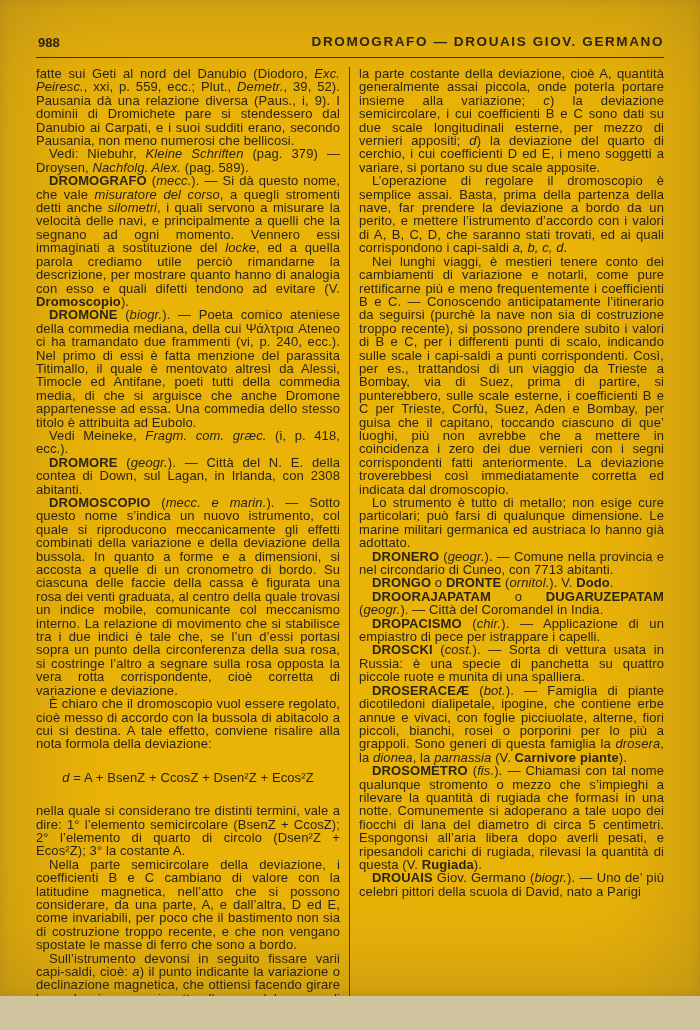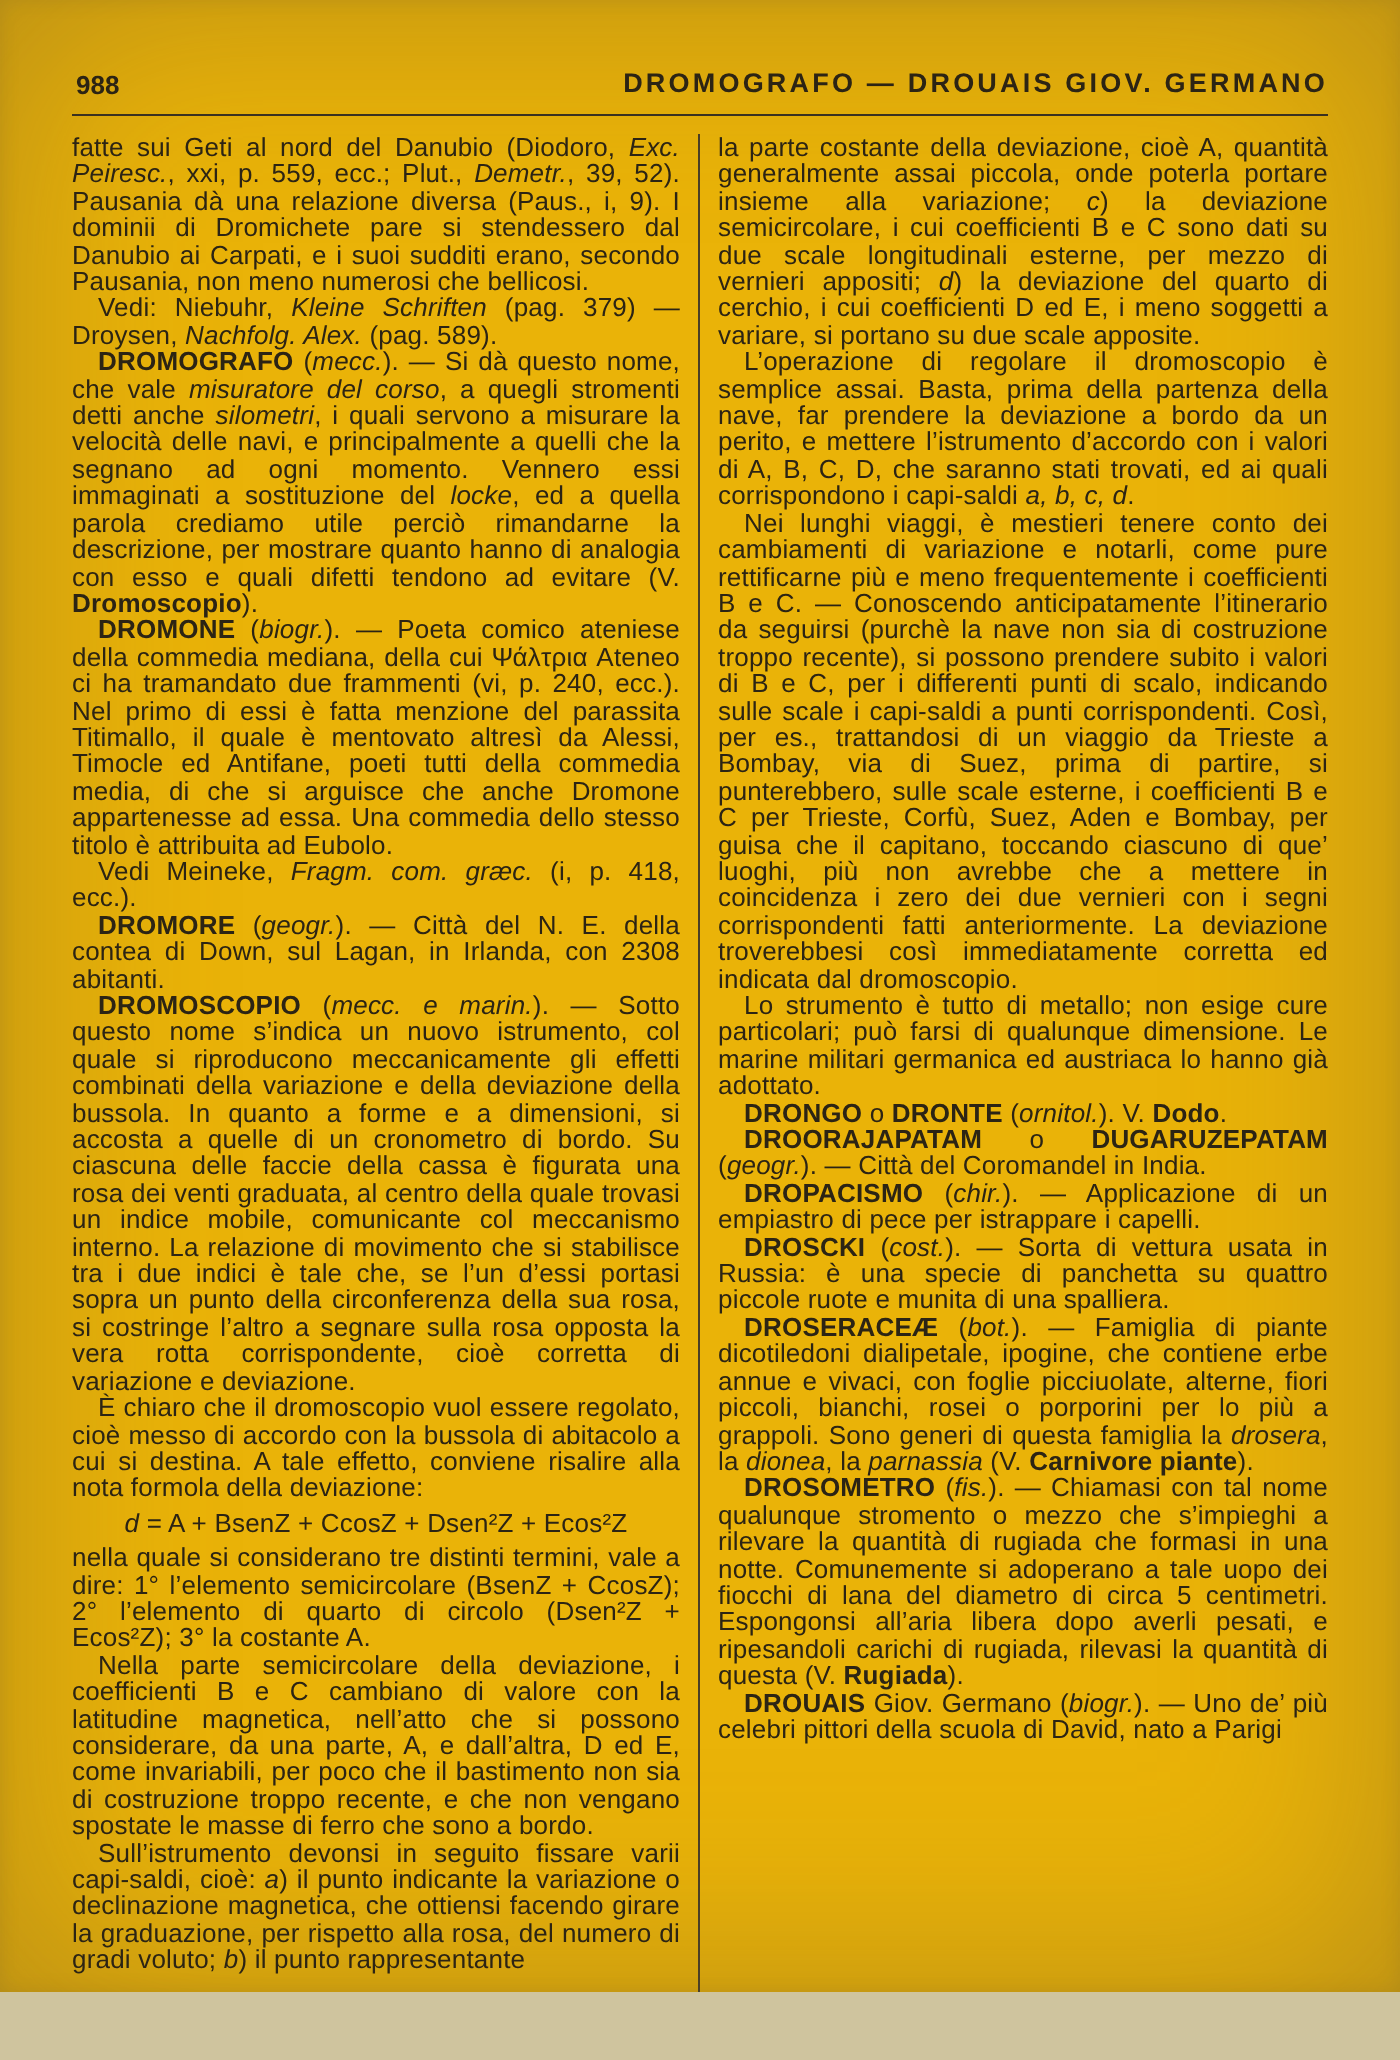--- a/index.html
+++ b/index.html
@@ -15,21 +15,21 @@
   .page-number{position:absolute;left:2px;top:1px;font-weight:bold;font-size:13px;}
   .page-title{text-align:right;font-weight:bold;font-size:13.5px;letter-spacing:1.6px;white-space:nowrap;}
   .header-rule{margin:5px 36px 0;border:0;border-top:1.5px solid #3a3120;height:0;}
   .columns{display:flex;margin:9px 36px 0;height:942px;overflow:hidden;}
   .column{width:304px;overflow:hidden;}
   .col-left{margin-right:9px;}
   .col-right{margin-left:9px;flex:1;}
   .divider{width:1px;background:#4a3f26;}
   p.para{margin:0;font-size:13px;line-height:13.4px;text-align:justify;letter-spacing:.1px;}
   p.para.indent{text-indent:13px;}
-  p.para.center{text-align:center;text-indent:0;margin:4px 0;}
+  p.para.center{text-align:center;text-indent:0;margin:20px 0;}
   .b{font-weight:bold;}
   .i{font-style:italic;}
 </style>
 </head>
 <body>
 
 <div class="page">
   <div class="header-row">
     <span class="page-number">988</span>
     <div class="page-title">DROMOGRAFO — DROUAIS GIOV. GERMANO</div>
@@ -49,20 +49,21 @@
         <p class="para"><span>nella quale si considerano tre distinti termini, vale a dire: 1° l’elemento semicircolare (BsenZ + CcosZ); 2° l’elemento di quarto di circolo (Dsen²Z + Ecos²Z); 3° la costante A.</span></p>
         <p class="para indent"><span>Nella parte semicircolare della deviazione, i coefficienti B e C cambiano di valore con la latitudine magnetica, nell’atto che si possono considerare, da una parte, A, e dall’altra, D ed E, come invariabili, per poco che il bastimento non sia di costruzione troppo recente, e che non vengano spostate le masse di ferro che sono a bordo.</span></p>
         <p class="para indent"><span>Sull’istrumento devonsi in seguito fissare varii capi-saldi, cioè: </span><span class="i">a</span><span>) il punto indicante la variazione o declinazione magnetica, che ottiensi facendo girare la graduazione, per rispetto alla rosa, del numero di gradi voluto; </span><span class="i">b</span><span>) il punto rappresentante</span></p>
       </div>
     <div class="divider"></div>
     <div class="column col-right" id="col-right">
         <p class="para"><span>la parte costante della deviazione, cioè A, quantità generalmente assai piccola, onde poterla portare insieme alla variazione; </span><span class="i">c</span><span>) la deviazione semicircolare, i cui coefficienti B e C sono dati su due scale longitudinali esterne, per mezzo di vernieri appositi; </span><span class="i">d</span><span>) la deviazione del quarto di cerchio, i cui coefficienti D ed E, i meno soggetti a variare, si portano su due scale apposite.</span></p>
         <p class="para indent"><span>L’operazione di regolare il dromoscopio è semplice assai. Basta, prima della partenza della nave, far prendere la deviazione a bordo da un perito, e mettere l’istrumento d’accordo con i valori di A, B, C, D, che saranno stati trovati, ed ai quali corrispondono i capi-saldi </span><span class="i">a, b, c, d</span><span>.</span></p>
         <p class="para indent"><span>Nei lunghi viaggi, è mestieri tenere conto dei cambiamenti di variazione e notarli, come pure rettificarne più e meno frequentemente i coefficienti B e C. — Conoscendo anticipatamente l’itinerario da seguirsi (purchè la nave non sia di costruzione troppo recente), si possono prendere subito i valori di B e C, per i differenti punti di scalo, indicando sulle scale i capi-saldi a punti corrispondenti. Così, per es., trattandosi di un viaggio da Trieste a Bombay, via di Suez, prima di partire, si punterebbero, sulle scale esterne, i coefficienti B e C per Trieste, Corfù, Suez, Aden e Bombay, per guisa che il capitano, toccando ciascuno di que’ luoghi, più non avrebbe che a mettere in coincidenza i zero dei due vernieri con i segni corrispondenti fatti anteriormente. La deviazione troverebbesi così immediatamente corretta ed indicata dal dromoscopio.</span></p>
         <p class="para indent"><span>Lo strumento è tutto di metallo; non esige cure particolari; può farsi di qualunque dimensione. Le marine militari germanica ed austriaca lo hanno già adottato.</span></p>
+        <p class="para indent"><span class="b">DRONERO</span><span> (</span><span class="i">geogr.</span><span>). — Comune nella provincia e nel circondario di Cuneo, con 7713 abitanti.</span></p>
         <p class="para indent"><span class="b">DRONGO</span><span> o </span><span class="b">DRONTE</span><span> (</span><span class="i">ornitol.</span><span>). V. </span><span class="b">Dodo</span><span>.</span></p>
         <p class="para indent"><span class="b">DROORAJAPATAM</span><span> o </span><span class="b">DUGARUZEPATAM</span><span> (</span><span class="i">geogr.</span><span>). — Città del Coromandel in India.</span></p>
         <p class="para indent"><span class="b">DROPACISMO</span><span> (</span><span class="i">chir.</span><span>). — Applicazione di un empiastro di pece per istrappare i capelli.</span></p>
         <p class="para indent"><span class="b">DROSCKI</span><span> (</span><span class="i">cost.</span><span>). — Sorta di vettura usata in Russia: è una specie di panchetta su quattro piccole ruote e munita di una spalliera.</span></p>
         <p class="para indent"><span class="b">DROSERACEÆ</span><span> (</span><span class="i">bot.</span><span>). — Famiglia di piante dicotiledoni dialipetale, ipogine, che contiene erbe annue e vivaci, con foglie picciuolate, alterne, fiori piccoli, bianchi, rosei o porporini per lo più a grappoli. Sono generi di questa famiglia la </span><span class="i">drosera</span><span>, la </span><span class="i">dionea</span><span>, la </span><span class="i">parnassia</span><span> (V. </span><span class="b">Carnivore piante</span><span>).</span></p>
         <p class="para indent"><span class="b">DROSOMETRO</span><span> (</span><span class="i">fis.</span><span>). — Chiamasi con tal nome qualunque stromento o mezzo che s’impieghi a rilevare la quantità di rugiada che formasi in una notte. Comunemente si adoperano a tale uopo dei fiocchi di lana del diametro di circa 5 centimetri. Espongonsi all’aria libera dopo averli pesati, e ripesandoli carichi di rugiada, rilevasi la quantità di questa (V. </span><span class="b">Rugiada</span><span>).</span></p>
         <p class="para indent"><span class="b">DROUAIS</span><span> Giov. Germano (</span><span class="i">biogr.</span><span>). — Uno de’ più celebri pittori della scuola di David, nato a Parigi</span></p>
       </div>
   </div>
 </div>

